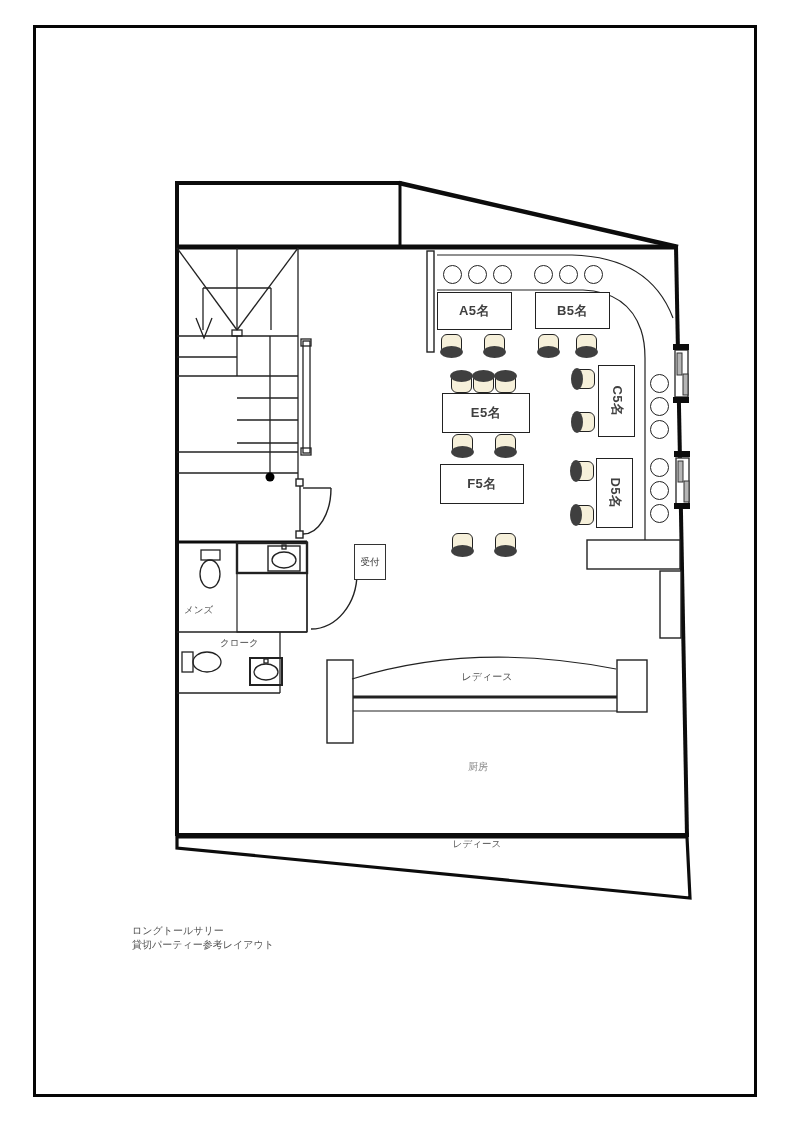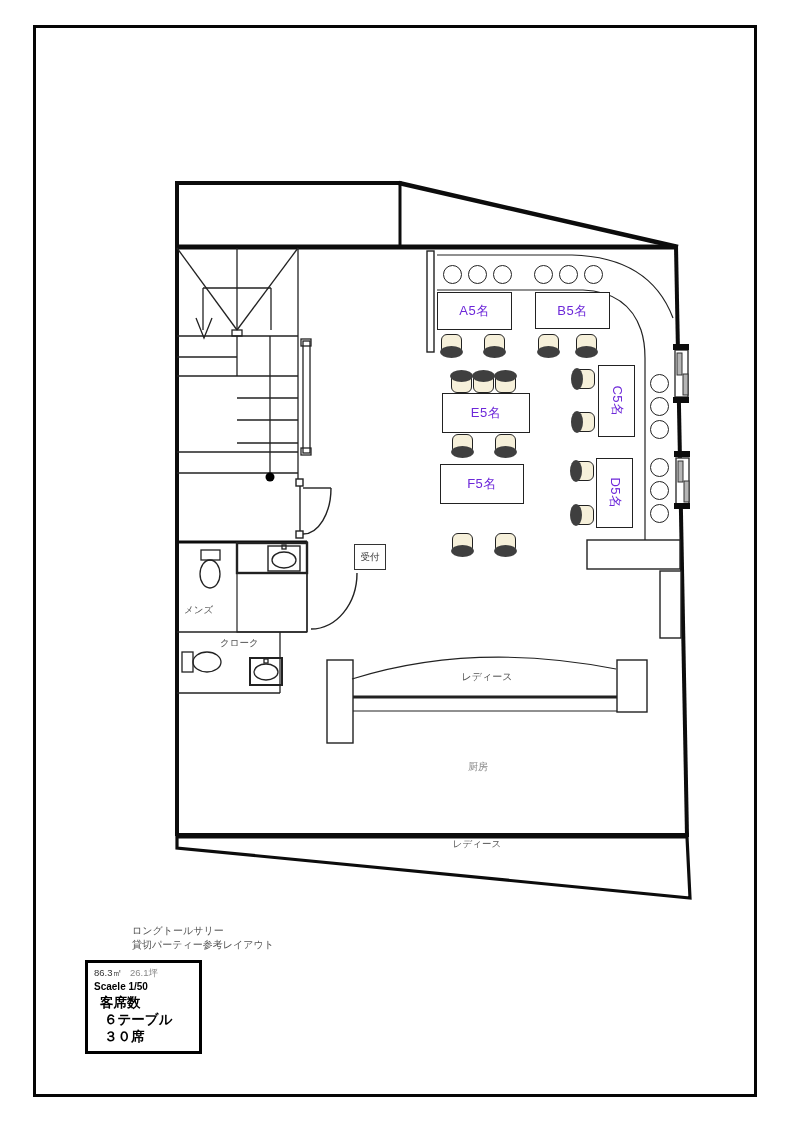--- a/index.html
+++ b/index.html
@@ -12,21 +12,21 @@
     position:absolute; left:33px; top:25px; width:724px; height:1072px;
     border:3px solid #050505;
   }
   svg.plan { position:absolute; left:0; top:0; z-index:1; }
   
   .obox { position:absolute; background:#fff; border:1.5px solid #222;
           display:flex; align-items:center; justify-content:center; z-index:3; }
   
   .table { position:absolute; background:#fff; border:1.6px solid #222;
            display:flex; align-items:center; justify-content:center;
-           font-size:13px; font-weight:400; color:#6d28d9; z-index:4; letter-spacing:.5px;}
+           font-size:13px; font-weight:700; color:#404040; z-index:4; letter-spacing:.5px;}
   .table.vert span { transform:rotate(90deg); white-space:nowrap; }
   
   .chair { position:absolute; width:21px; height:20px; z-index:2;
            background: var(--chair-fill, #f6f0da);
            border:1.5px solid #222; border-radius:6px; }
   .chair::before { content:""; position:absolute; z-index:-1;
            left:-2px; width:23px; height:12px; bottom:-4.5px;
            background:#3f3f3f; border-radius:50%; }
   .chair.up::before { top:-4.5px; bottom:auto; }
   .chair.left::before { left:-4.5px; top:-2px; width:12px; height:22px; bottom:auto; }
@@ -174,21 +174,21 @@
 
     <g stroke="#222" fill="none">
       <rect x="327" y="660" width="26" height="83" stroke-width="1.4" fill="#fff"></rect>
       <rect x="617" y="660" width="30" height="52" stroke-width="1.4" fill="#fff"></rect>
       <path d="M353,697 H617" stroke-width="3"></path>
       <path d="M353,711 H617" stroke-width="1.2"></path>
       <path d="M352,679 Q473,641 616,669" stroke-width="1.1"></path>
     </g>
   </svg>
 
-  <div class="obox" style="left:354px;top:544px;width:32px;height:26px;border-color:#333;">
+  <div class="obox" style="left:354px;top:544px;width:32px;height:36px;border-color:#333;">
     <span style="font-size:9.5px;color:#333;">受付</span>
   </div>
 
   <div class="table" style="left:437px;top:292px;width:75px;height:38px;">
     <span>A5名</span>
   </div>
   <div class="table" style="left:535px;top:292px;width:75px;height:37px;">
     <span>B5名</span>
   </div>
   <div class="table vert" style="left:598px;top:365px;width:37px;height:72px;">
@@ -238,23 +238,14 @@
 
   <div class="plabel" style="left:184px;top:604px;">メンズ</div>
   <div class="plabel" style="left:220px;top:637px;">クローク</div>
   <div class="plabel center" style="left:442px;top:670px;width:90px;font-size:10px;">レディース</div>
   <div class="plabel center" style="left:450px;top:760px;width:56px;font-size:10px;color:#888;">厨房</div>
   <div class="plabel center" style="left:437px;top:838px;width:80px;">レディース</div>
 
   <div class="ftitle" style="left:88px;top:924px;">ロングトールサリー</div>
   <div class="ftitle" style="left:88px;top:938px;">貸切パーティー参考レイアウト</div>
 
-  <div class="infobox">
-    <div class="row1">
-      <span>86.3㎡</span><span class="tsubo">26.1坪</span>
-    </div>
-    <div class="row2">Scaele 1/50</div>
-    <div class="big i1">客席数</div>
-    <div class="big i2">６テーブル</div>
-    <div class="big i2">３０席</div>
-  </div>
 
 </div>
 
 </body></html>

